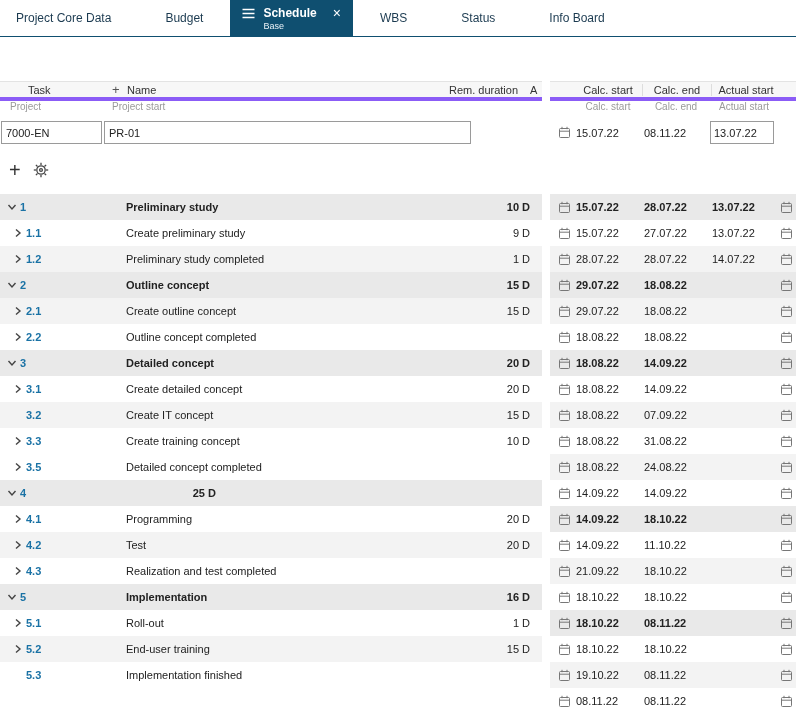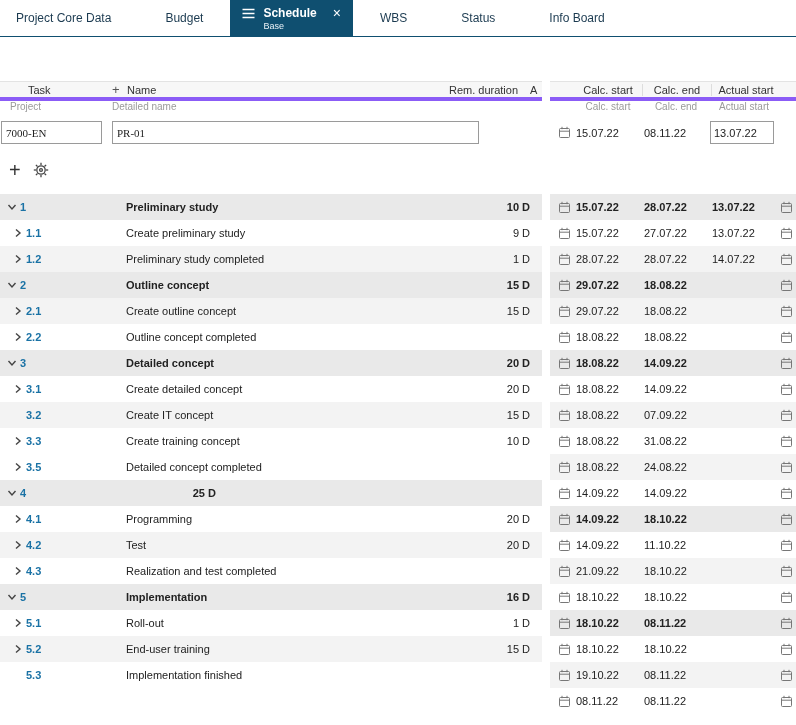--- a/index.html
+++ b/index.html
@@ -36,24 +36,24 @@
   .h-project{width:112px;padding-left:10px;box-sizing:border-box}
   .h-pname{flex:1}
   .rhdr1{padding-left:4px}
   .rhdr2{padding-left:4px}
   .icon-spacer{width:20px}
   .rh{width:68px;text-align:center}
   .rh.sep{border-left:1px solid #ddd}
   .rhdr2 .rh{border:none}
   
   .input-row{height:27px;display:flex;align-items:center}
-  .field{height:23px;border:1px solid #9a9a9a;font-family:Liberation Serif, serif;font-size:11px;
+  .field{height:23px;border:1px solid #9a9a9a;font-family:Liberation Sans, sans-serif;font-size:11px;
     padding:0 4px;color:#222;background:#fff;box-sizing:border-box}
   .f-id{width:101px;margin-left:1px}
-  .f-name{width:367px;margin-left:10px}
+  .f-name{width:367px;margin-left:2px}
   .r-input-row{height:27px;display:flex;align-items:center;padding-left:4px}
   .r-date{width:68px;padding-left:2px;box-sizing:border-box}
   .as-box{width:64px;height:23px;border:1px solid #9a9a9a;display:flex;align-items:center;
     padding-left:3px;box-sizing:border-box;background:#fff}
   
   .toolbar{height:48px;display:flex;align-items:center;gap:12px;padding-left:9px}
   .plus-btn{font-size:20px;color:#333;cursor:pointer;line-height:1;font-weight:normal}
   .gear-btn{cursor:pointer;display:flex}
   .gear-btn svg{fill:none;stroke:#444;stroke-width:1.3}
   .r-toolbar-spacer{height:48px}
@@ -107,21 +107,21 @@
   <div class="left-panel">
     <div class="hdr1">
       <span class="h-task">Task</span>
       <span class="h-plus">+</span>
       <span class="h-name">Name</span>
       <span class="h-dur">Rem. duration</span>
       <span class="h-a">A</span>
     </div>
     <div class="hdr2">
       <span class="h-project">Project</span>
-      <span class="h-pname">Detailed name</span>
+      <span class="h-pname">Project start</span>
     </div>
     <div class="input-row">
       <input class="field f-id" value="7000-EN" style="">
       <input class="field f-name" value="PR-01" style="">
     </div>
     <div class="toolbar">
       <span class="plus-btn">+</span>
       <span class="gear-btn">
         <svg width="16" height="16" viewBox="0 0 16 16">
           <circle cx="8" cy="8" r="4.2"></circle>

